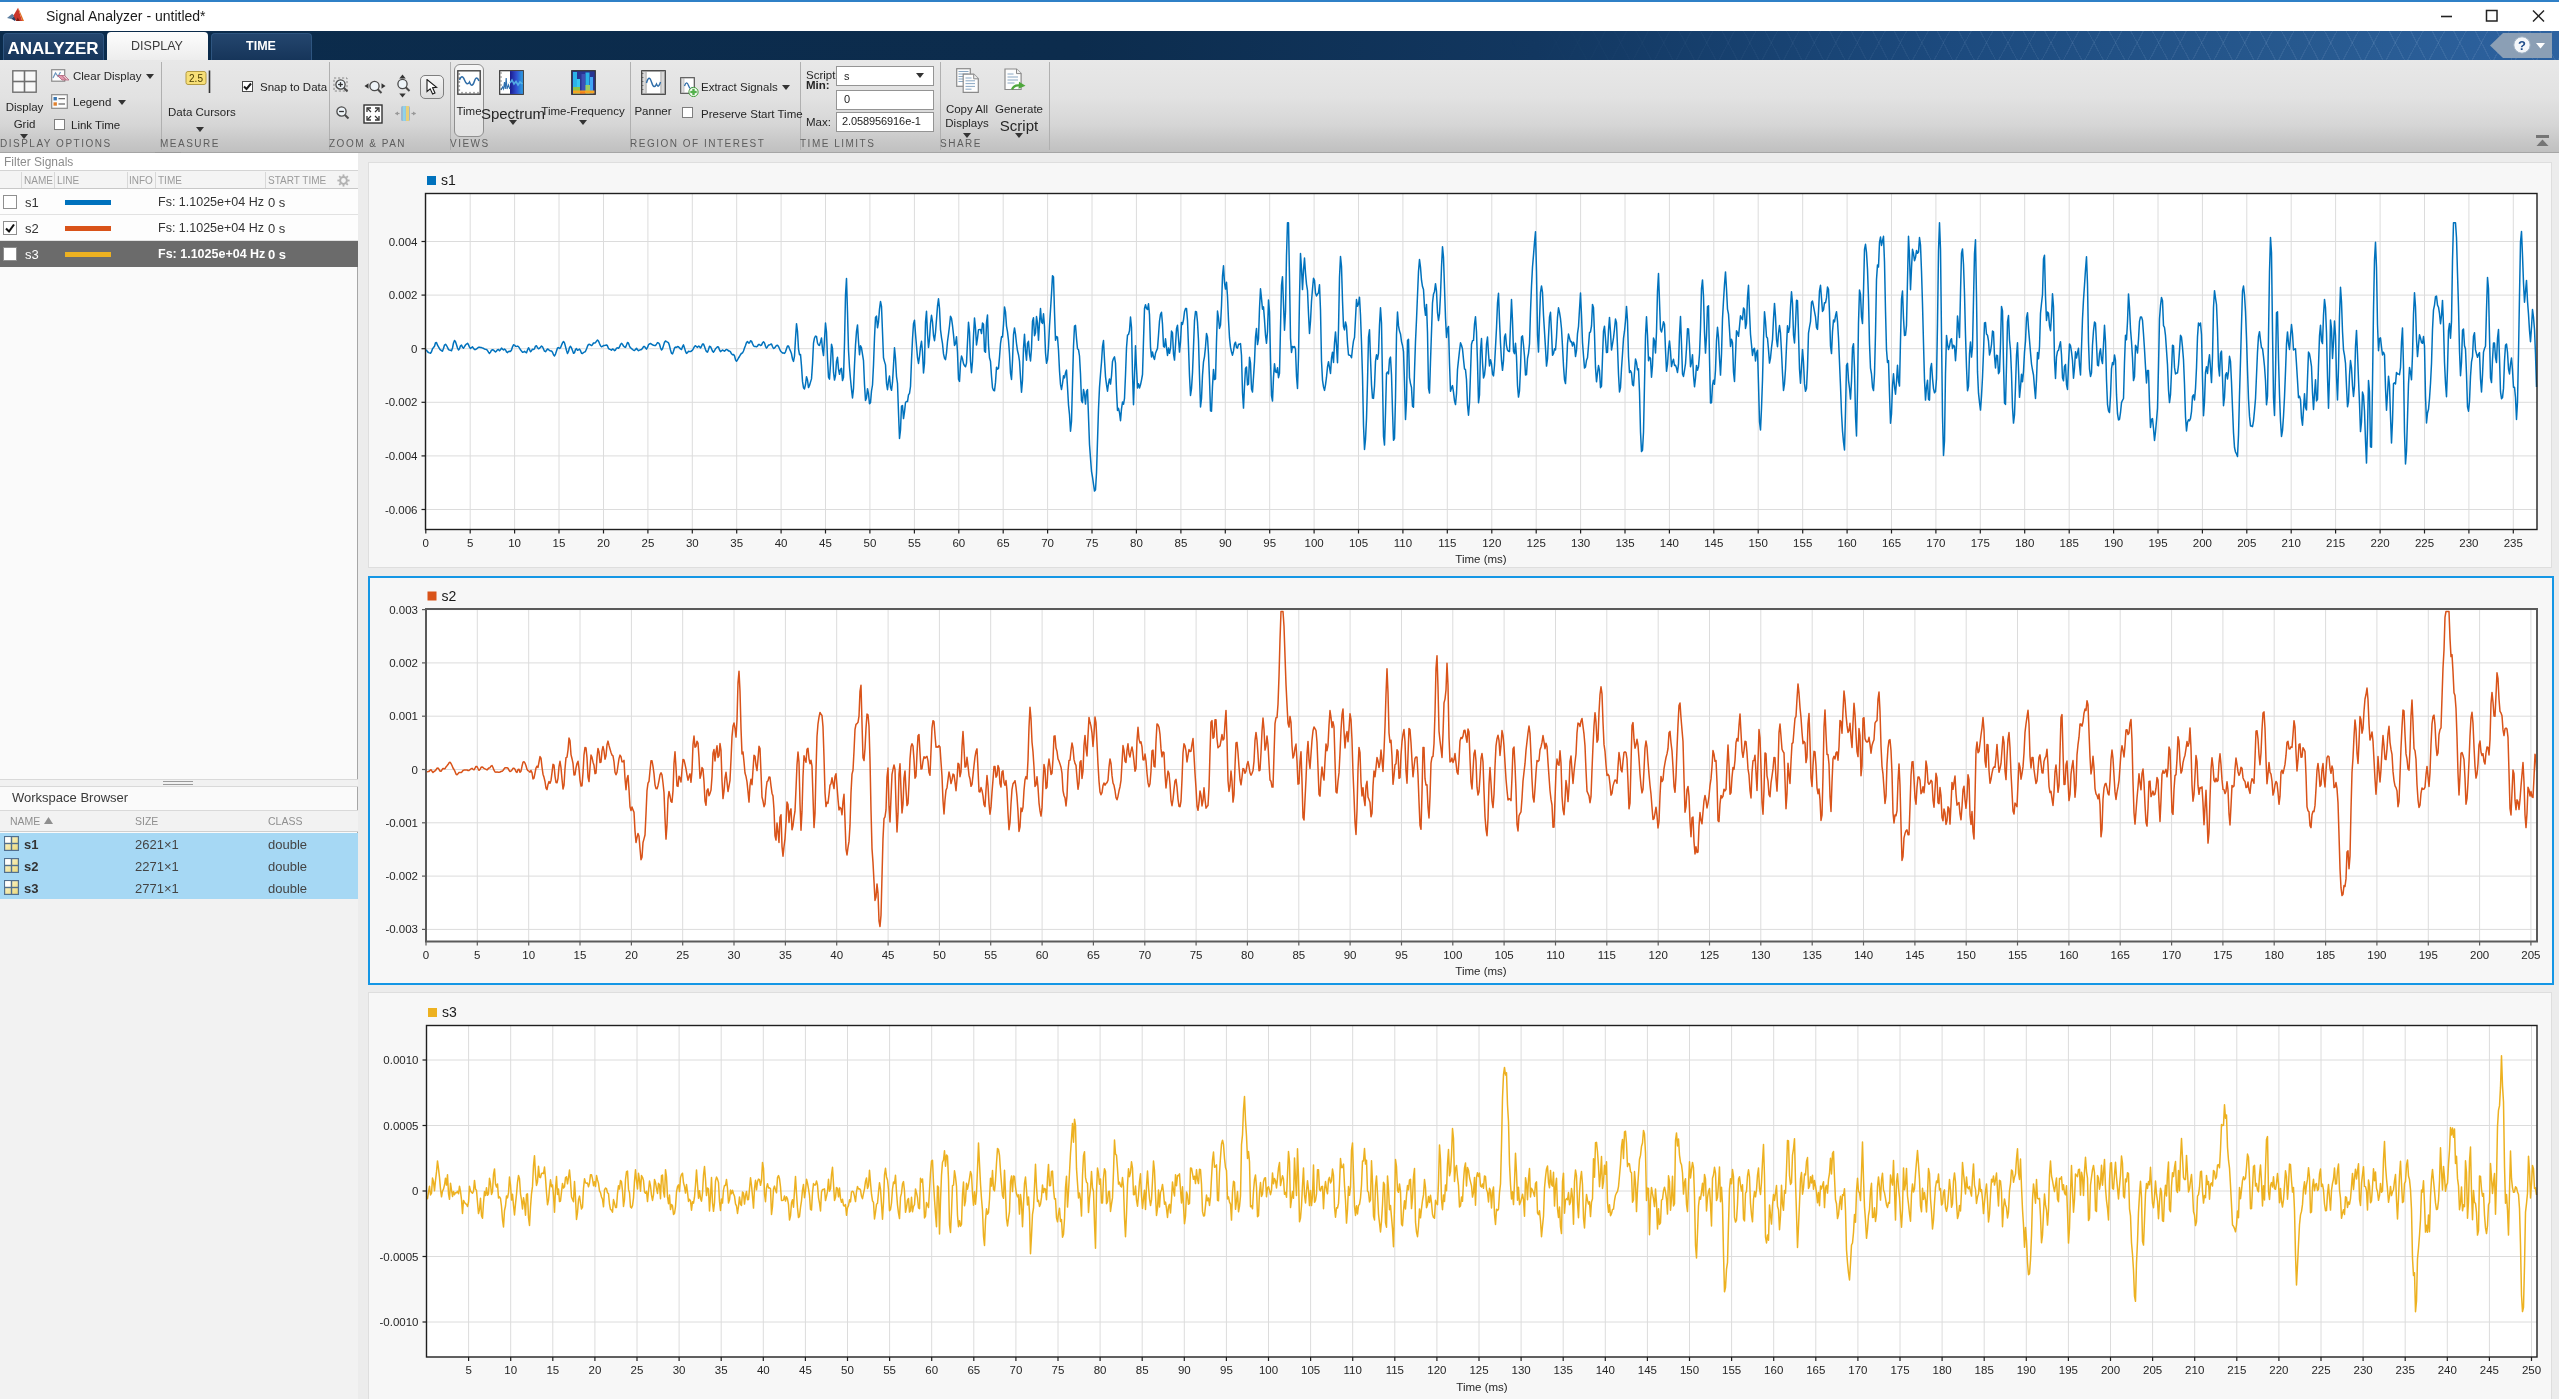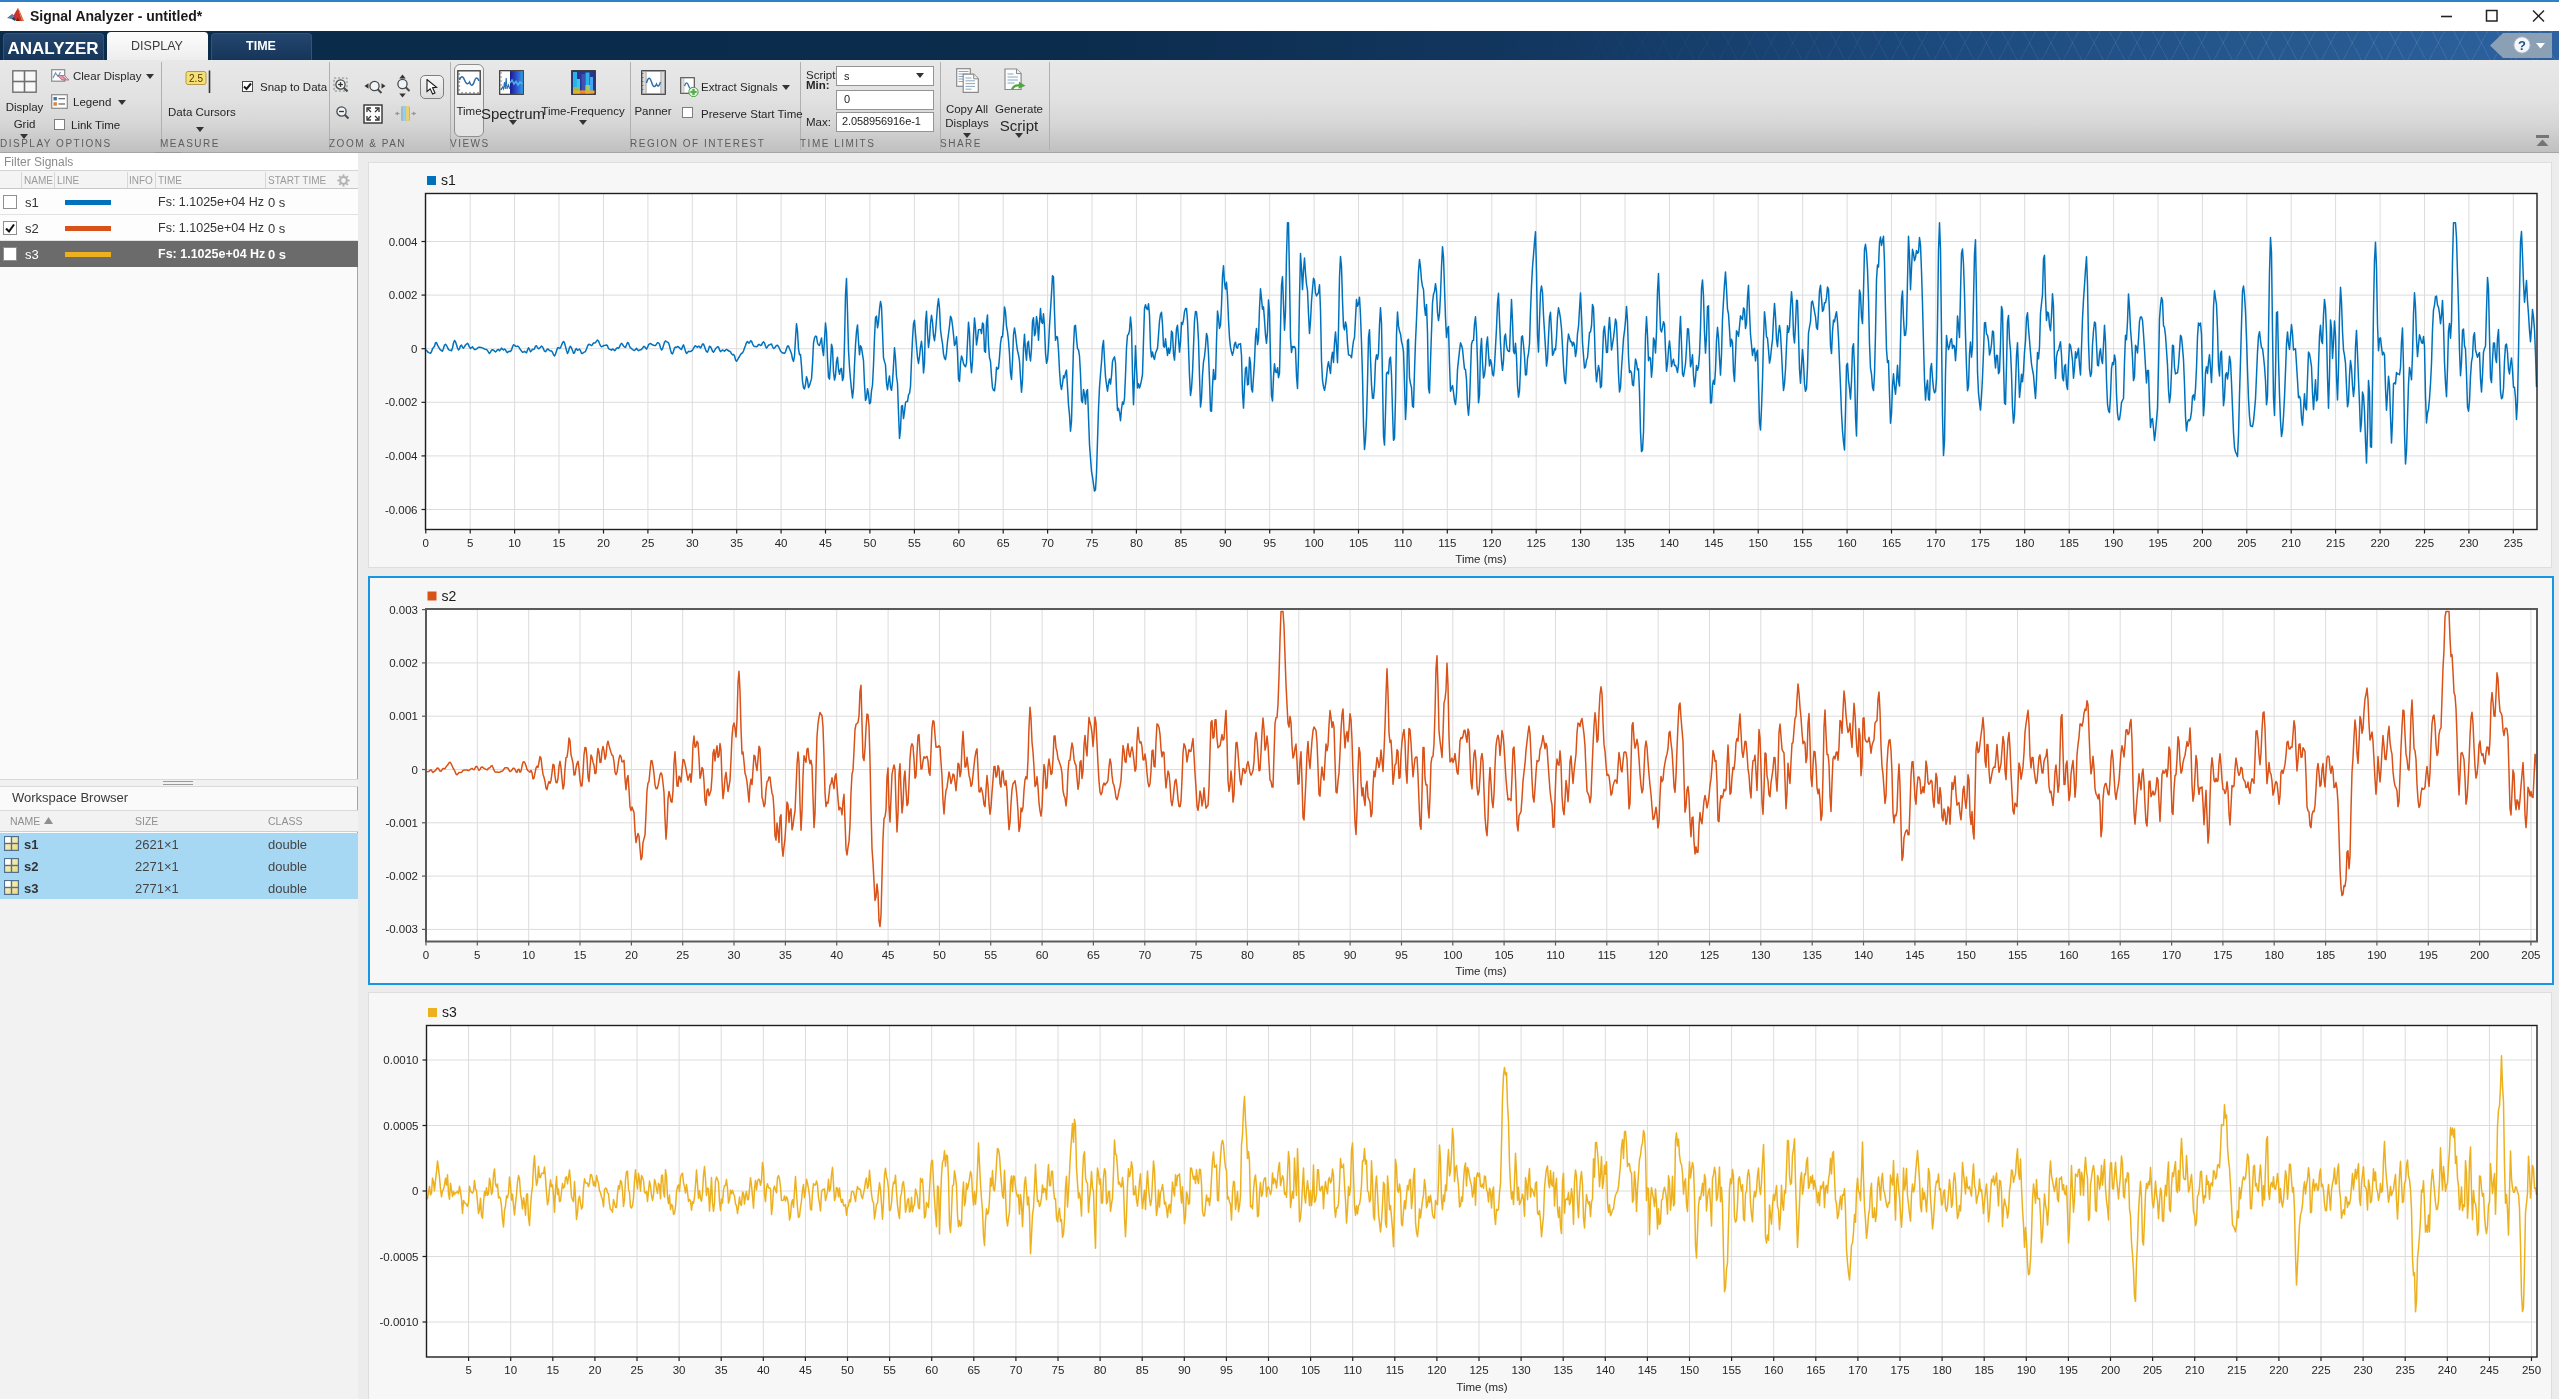--- a/index.html
+++ b/index.html
@@ -12,21 +12,21 @@
 .cb{position:absolute;width:11px;height:11px;background:#fff;border:1px solid #7e7e7e}
 </style></head><body>
 <div class="a" style="left:0;top:0;width:2559px;height:31px;background:#fff;border-top:2px solid #2f80c7"></div>
 <svg class="a" style="left:7px;top:6px" width="19" height="19" viewBox="0 0 20 18">
 <polygon points="0,11.5 5.5,7.2 7.8,9.4 4.4,12.8" fill="#5a7da0"></polygon>
 <polygon points="4.4,12.8 7.8,9.4 10.5,12.2 8.3,14.8 5.9,13.2" fill="#27426b"></polygon>
 <polygon points="6.8,9.0 11.6,0.8 15.9,14.8 9.6,14.8" fill="#c9352b"></polygon>
 <polygon points="11.6,0.8 13.4,4.2 17.9,14.8 15.9,14.8" fill="#e06b1f"></polygon>
 <polygon points="9.6,14.8 11.2,11.0 13.6,14.8" fill="#7c1d12"></polygon>
 </svg>
-<div class="tx" style="left:30px;top:7.5px;font-size:14px;color:#1a1a1a;font-weight:bold;">Signal Analyzer - untitled*</div>
+<div class="tx" style="left:46px;top:7.5px;font-size:14px;color:#1a1a1a;font-weight:normal;">Signal Analyzer - untitled*</div>
 <svg class="a" style="left:2430px;top:5px" width="125" height="22" viewBox="0 0 125 22">
 <line x1="11" y1="11.5" x2="22" y2="11.5" stroke="#222" stroke-width="1.6"></line>
 <rect x="56.5" y="5.5" width="10.5" height="10.5" fill="none" stroke="#222" stroke-width="1.5"></rect>
 <line x1="103" y1="5.5" x2="114" y2="16.5" stroke="#222" stroke-width="1.5"></line>
 <line x1="114" y1="5.5" x2="103" y2="16.5" stroke="#222" stroke-width="1.5"></line>
 </svg>
 <div class="a" style="left:0;top:31px;width:2559px;height:29px;background:linear-gradient(90deg,#0b2b4b 0%,#0c2c4d 42%,#123760 60%,#1c4a7e 76%,#27598f 90%,#2d62a0 100%)"></div>
 <div class="a" style="left:1500px;top:31px;width:1059px;height:29px;background:repeating-linear-gradient(62deg,rgba(180,205,235,0.11) 0 1.2px,transparent 1.2px 19px),repeating-linear-gradient(-62deg,rgba(180,205,235,0.11) 0 1.2px,transparent 1.2px 19px);-webkit-mask-image:linear-gradient(90deg,transparent 0,rgba(0,0,0,.85) 55%,#000 100%);mask-image:linear-gradient(90deg,transparent 0,rgba(0,0,0,.85) 55%,#000 100%)"></div>
 <div class="a" style="left:3px;top:33px;width:101px;height:27px;background:linear-gradient(#24466e,#16355a);border:1px solid #2e5580;border-bottom:none;border-radius:4px 4px 0 0"></div>
 <div class="tx" style="left:53px;top:39px;font-size:17px;color:#fff;font-weight:bold;transform:translateX(-50%)">ANALYZER</div>

